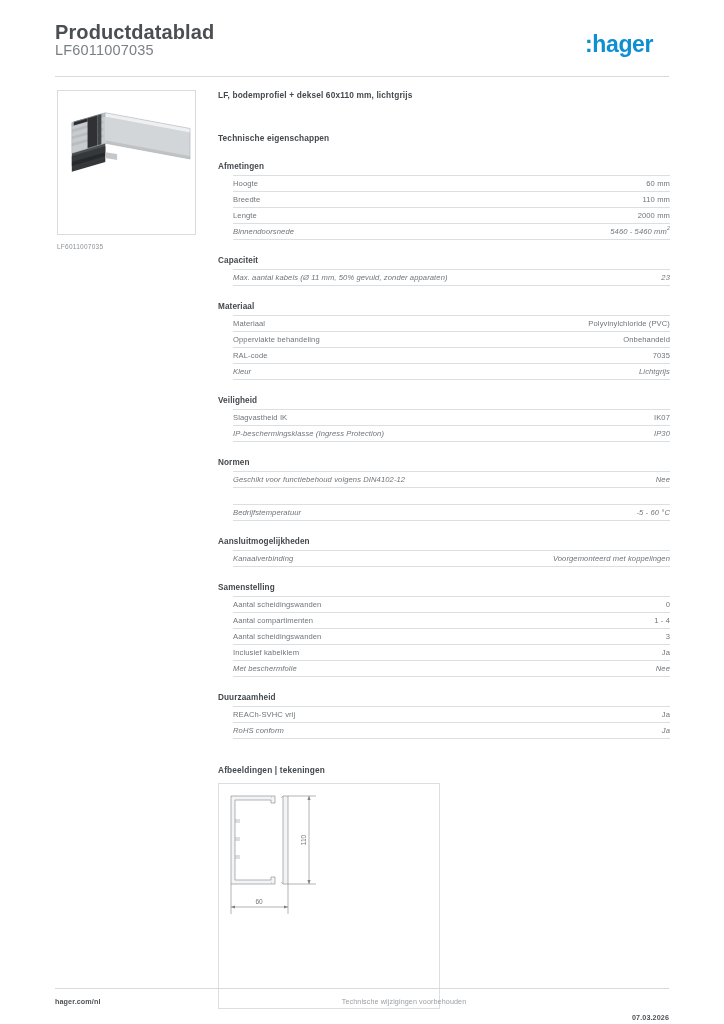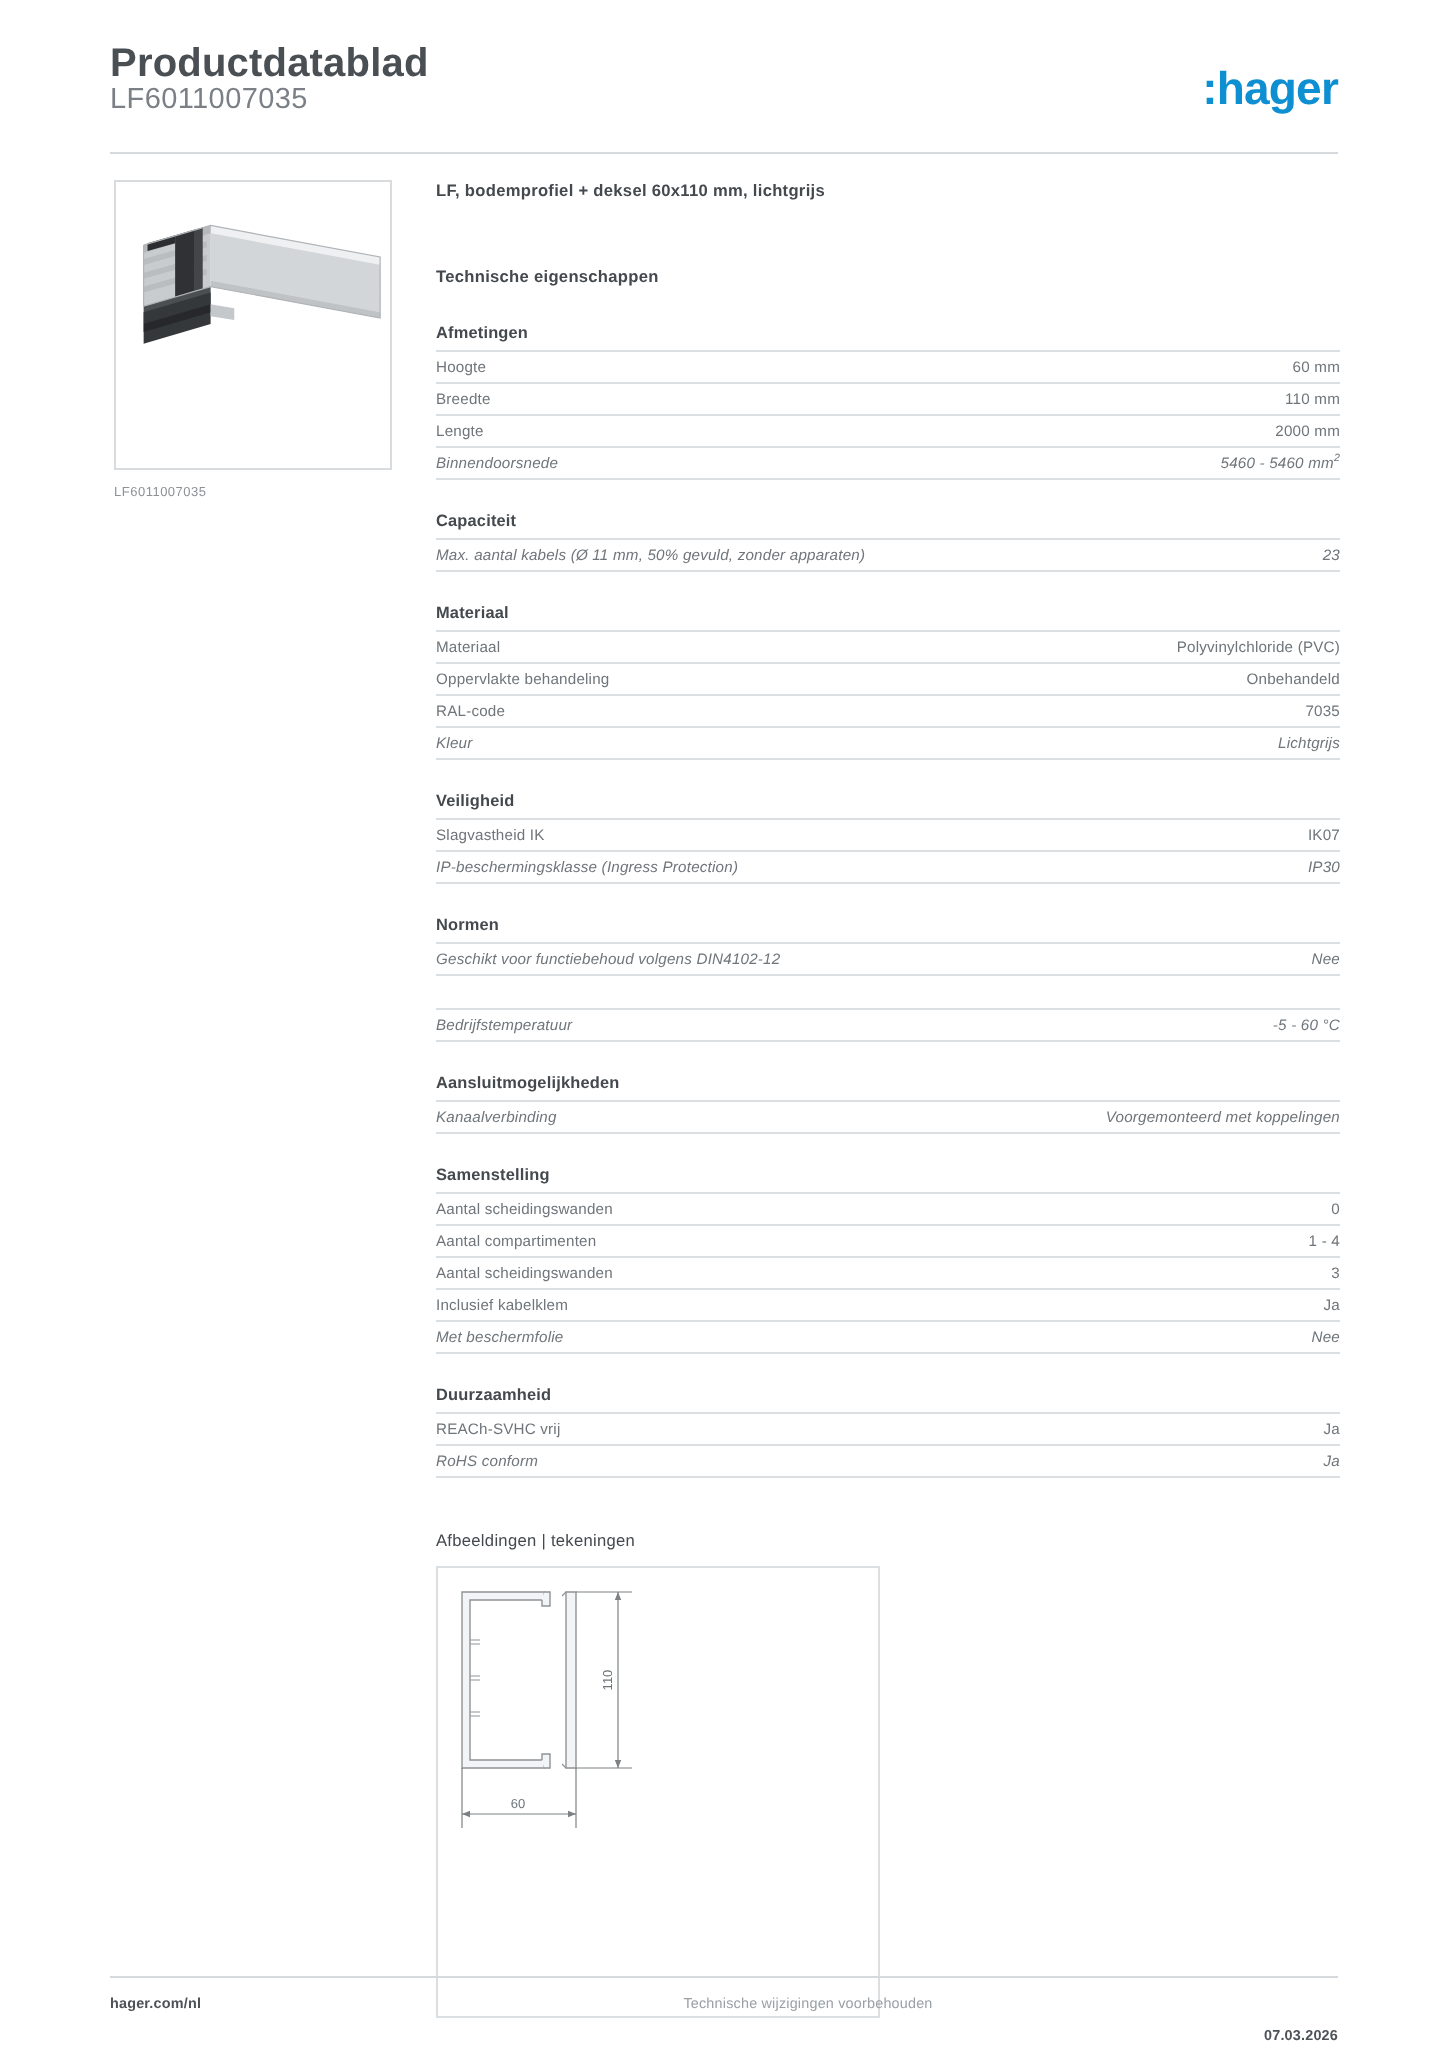--- a/index.html
+++ b/index.html
@@ -42,21 +42,21 @@
   .doc-subtitle {
     font-size: 14.5px;
     font-weight: normal;
     color: #7b8086;
     line-height: 17px;
     margin: 1px 0 0 0;
     letter-spacing: 0.2px;
   }
   .brand-logo {
     position: absolute;
-    right: 0;
+    right: 16px;
     top: 8px;
     font-size: 23px;
     font-weight: bold;
     color: #0d8fd1;
     letter-spacing: -0.4px;
     line-height: 24px;
   }
   .header-rule {
     position: absolute;
     left: 55px;
@@ -128,20 +128,21 @@
     line-height: 10px;
   }
   .spec-row {
     display: flex;
     justify-content: space-between;
     align-items: baseline;
     border-top: 1px solid #dcdfe2;
     padding: 3px 0 2px 0;
     min-height: 10px;
     box-sizing: border-box;
+    margin-left: 15px;
   }
   .spec-row:last-child { border-bottom: 1px solid #dcdfe2; font-style: italic; }
   .spec-label {
     font-size: 7.6px;
     color: #6f757a;
     letter-spacing: 0.1px;
     line-height: 10px;
     white-space: nowrap;
   }
   .spec-value {
@@ -154,21 +155,21 @@
   }
   .spec-value sup {
     font-size: 5.3px;
     vertical-align: super;
     line-height: 0;
   }
 
   
   .draw-heading {
     font-size: 8.3px;
-    font-weight: normal;
+    font-weight: bold;
     color: #44494e;
     letter-spacing: 0.15px;
     margin: 26px 0 7px 0;
     line-height: 11px;
   }
   .draw-box {
     width: 222px;
     height: 226px;
     border: 1px solid #dcdfe2;
     box-sizing: border-box;

